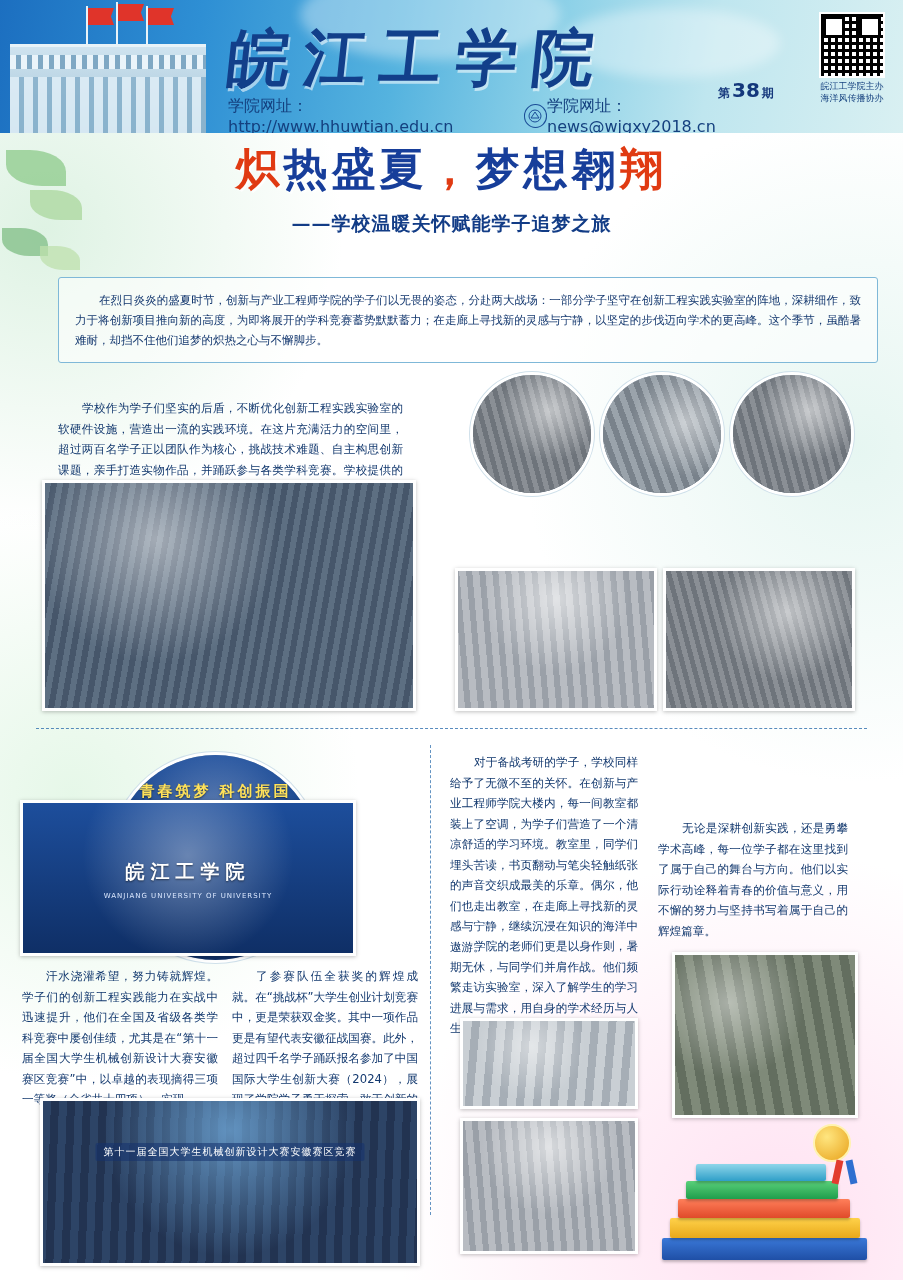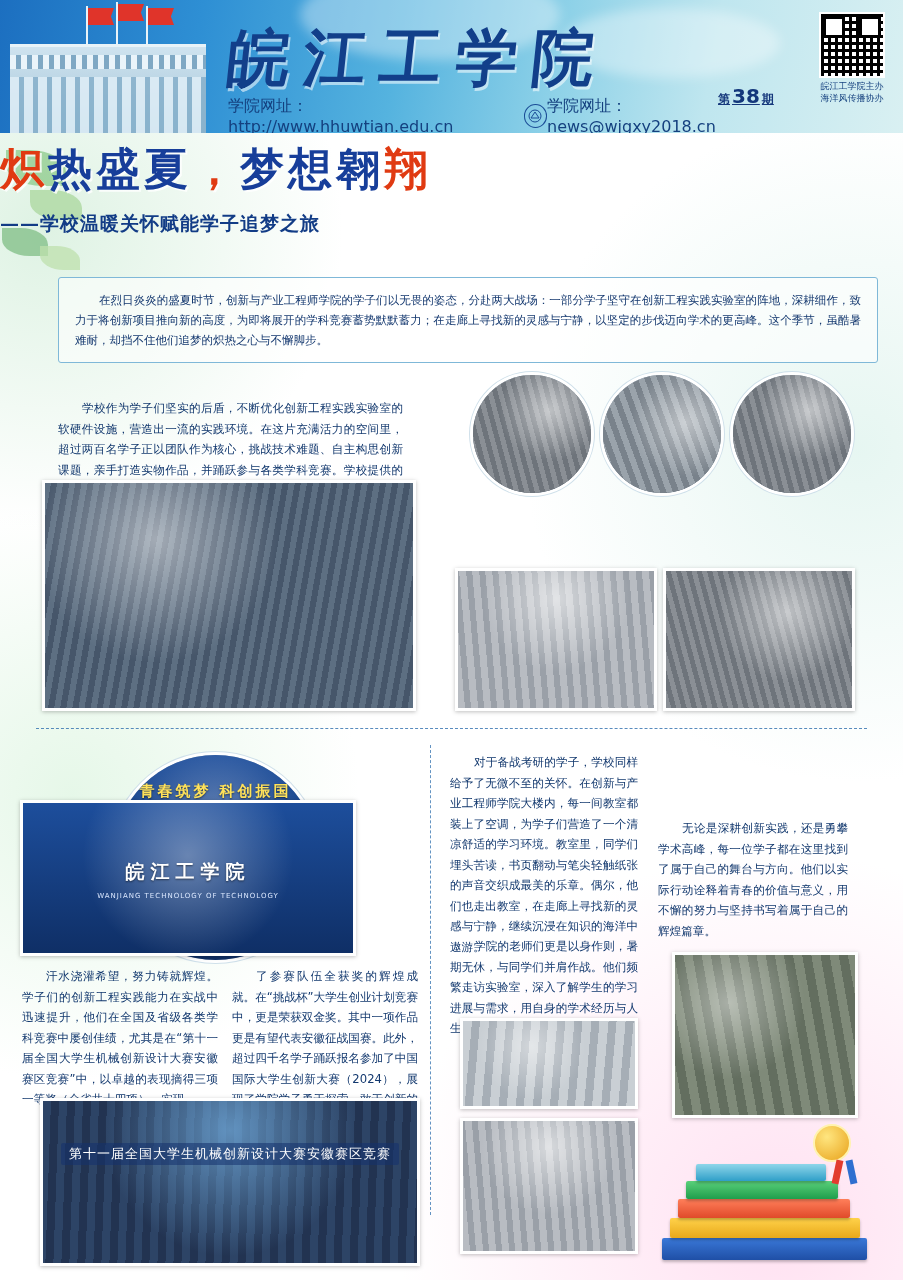--- a/index.html
+++ b/index.html
@@ -50,21 +50,21 @@
   .title-logo{
     position:absolute;left:228px;top:16px;width:450px;height:84px;
     color:#123f8a;
     font-family:"DejaVu Serif","Liberation Serif",serif;
     font-size:62px;font-weight:bold;letter-spacing:14px;
     text-shadow:2px 3px 0 rgba(255,255,255,.55);
     white-space:nowrap;
     transform:skewX(-6deg);
   }
   .issue{
-    position:absolute;left:718px;top:84px;color:#16387c;font-size:12px;font-weight:bold;text-decoration:underline;
+    position:absolute;left:718px;top:78px;color:#16387c;font-size:12px;font-weight:bold;
   }
   .issue .num{font-size:20px;color:#13377b;padding:0 2px;}
   .info-line{
     position:absolute;left:228px;top:106px;width:560px;height:20px;
     color:#14407f;font-size:16px;display:flex;align-items:center;
   }
   .seal{
     width:22px;height:22px;border-radius:50%;border:1.6px solid #1a4c96;
     display:inline-flex;align-items:center;justify-content:center;font-size:8px;color:#1a4c96;
   }
@@ -84,21 +84,21 @@
     content:"";position:absolute;width:16px;height:16px;border:3px solid #000;background:#fff;
   }
   .qr-inner:before{left:2px;top:2px;}
   .qr-inner:after{right:2px;top:2px;}
   .qr-cap{
     position:absolute;right:10px;top:80px;width:82px;text-align:center;color:#14407f;
     font-size:9px;line-height:12px;
   }
 
   
-  .headline-wrap{position:absolute;left:0;top:140px;width:903px;}
+  .headline-wrap{position:absolute;left:0;top:140px;width:903px;text-align:center;}
   .headline{
     font-family:"DejaVu Serif","Liberation Serif",serif;
     font-size:44px;font-weight:bold;letter-spacing:4px;color:#e03a12;
     text-shadow:2px 2px 0 rgba(255,255,255,.8);
   }
   .headline .hl-b{color:#173e9a;}
   .subhead{
     margin-top:12px;font-family:"DejaVu Serif","Liberation Serif",serif;
     font-size:19px;font-weight:bold;color:#123c86;letter-spacing:1px;
   }
@@ -174,21 +174,21 @@
     font-size:15px;font-weight:bold;letter-spacing:3px;white-space:nowrap;
     text-shadow:0 1px 2px rgba(0,0,0,.55);
   }
   .arch-sub{
     position:absolute;left:50%;top:31%;transform:translateX(-50%);
     color:#fff;font-size:9px;letter-spacing:1px;white-space:nowrap;
     text-shadow:0 1px 2px rgba(0,0,0,.6);
   }
   .comp-banner{
     position:absolute;left:50%;top:26%;transform:translateX(-50%);
-    color:#fff;font-size:13px;letter-spacing:1px;white-space:nowrap;
+    color:#fff;font-size:10px;letter-spacing:1px;white-space:nowrap;
     background:rgba(20,50,110,.55);padding:2px 8px;border-radius:2px;
   }
 
   
   .divider{
     position:absolute;left:36px;top:728px;width:831px;height:0;
     border-top:1.5px dashed #2f6fae;opacity:.8;
   }
   .vdivider{
     position:absolute;left:430px;top:745px;width:0;height:470px;
@@ -296,21 +296,21 @@
 
   <div class="ph round" style="left:110px;top:752px;width:205px;height:205px;">
     <div class="pimg f-banner">
       <div class="arch-text">青春筑梦  科创振国</div>
       <div class="arch-sub">“挑战杯”·华安证券”安徽省大学生创业计划竞赛</div>
     </div>
   </div>
   <div class="ph rect" style="left:20px;top:800px;width:330px;height:150px;">
     <div class="pimg f-banner">
       <div class="banner-text">皖江工学院</div>
-      <div class="banner-sub">WANJIANG TECHNOLOGY OF TECHNOLOGY</div>
+      <div class="banner-sub">WANJIANG UNIVERSITY OF UNIVERSITY</div>
     </div>
   </div>
 
   <div class="col-text" style="left:22px;top:966px;width:196px;">
     <p>汗水浇灌希望，努力铸就辉煌。学子们的创新工程实践能力在实战中迅速提升，他们在全国及省级各类学科竞赛中屡创佳绩，尤其是在“第十一届全国大学生机械创新设计大赛安徽赛区竞赛”中，以卓越的表现摘得三项一等奖（全省共十四项），实现</p>
   </div>
   <div class="col-text" style="left:232px;top:966px;width:186px;">
     <p>了参赛队伍全获奖的辉煌成就。在“挑战杯”大学生创业计划竞赛中，更是荣获双金奖。其中一项作品更是有望代表安徽征战国赛。此外，超过四千名学子踊跃报名参加了中国国际大学生创新大赛（2024），展现了学院学子勇于探索、敢于创新的精神风貌。</p>
   </div>
 

